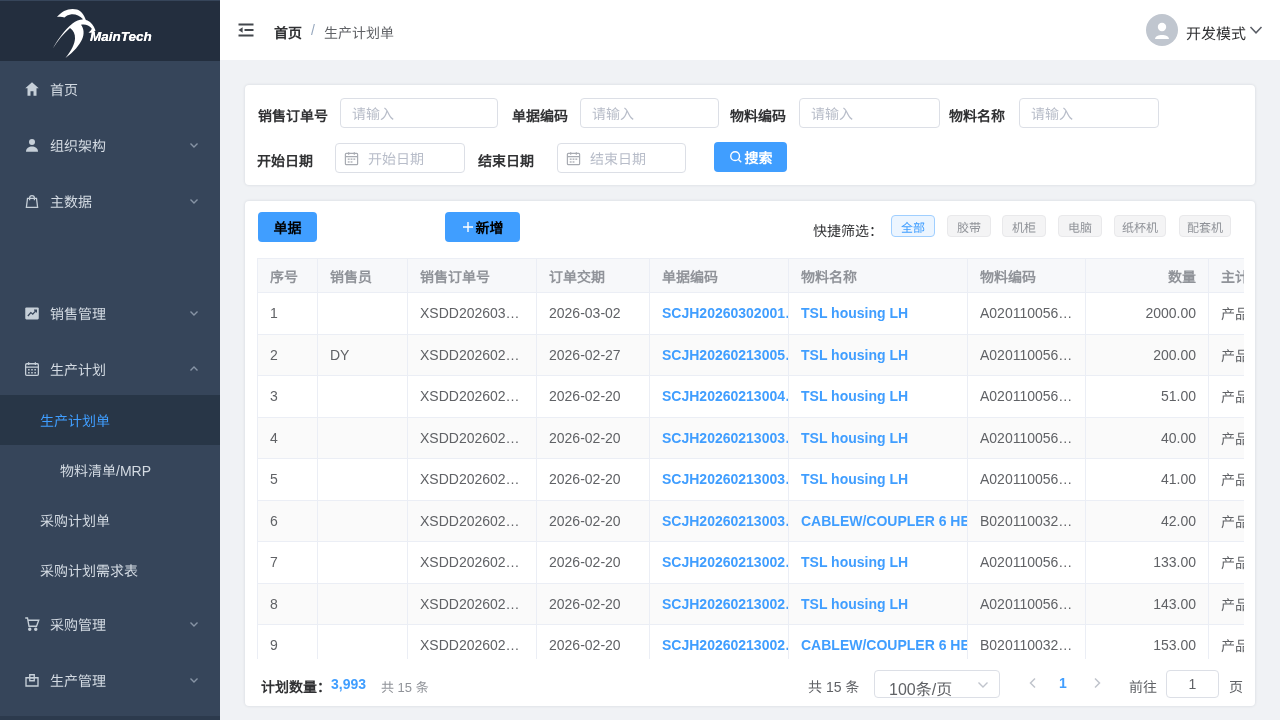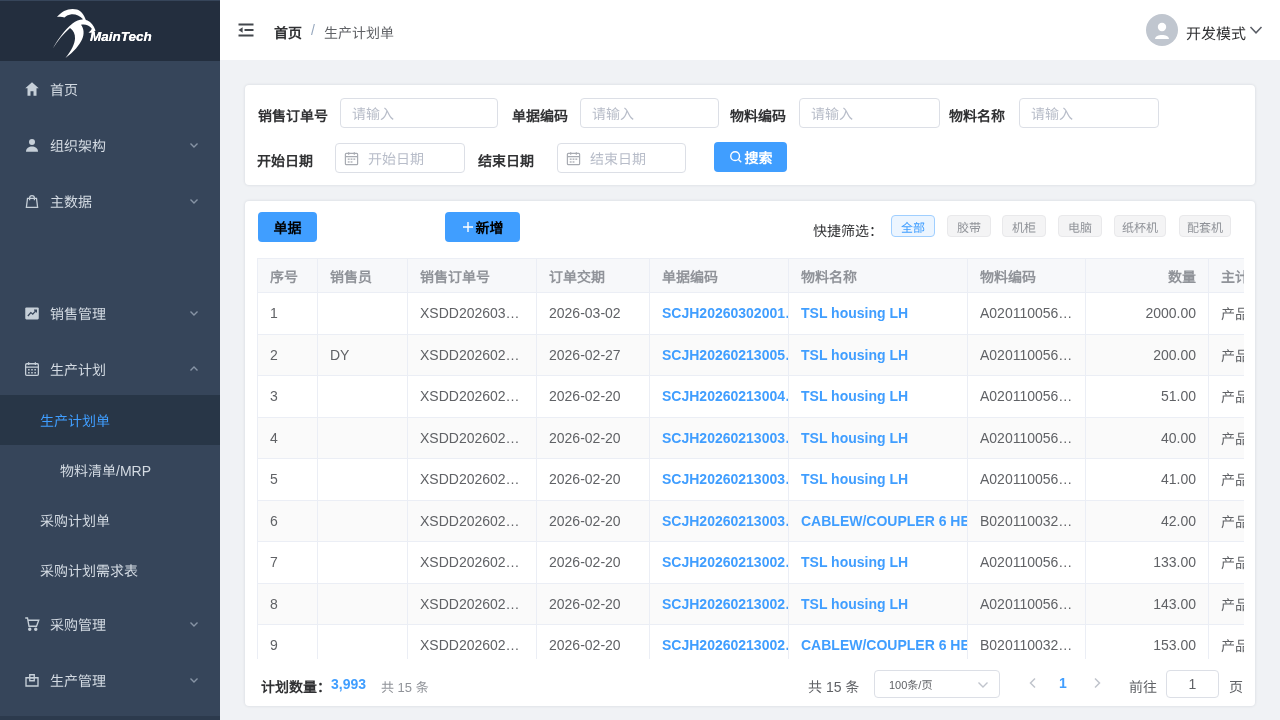--- a/index.html
+++ b/index.html
@@ -374,21 +374,21 @@
       </tbody>
     </table>
   </div>
 
   <span style="position:absolute; left:16px; top:475px; font-size:14px; font-weight:bold; color:#303133;">计划数量：</span>
   <span style="position:absolute; left:86px; top:475px; font-size:14px; font-weight:bold; color:#409eff;">3,993</span>
   <span style="position:absolute; left:136px; top:476px; font-size:13px; color:#909399;">共 15 条</span>
 
   <span style="position:absolute; left:563px; top:475px; font-size:14px; color:#606266;">共 15 条</span>
   <div style="position:absolute; left:629px; top:469px; width:126px; height:28px; border:1px solid #dcdfe6; border-radius:4px;">
-    <span style="position:absolute; left:14px; top:5px; font-size:11px; color:#606266;">100条/页</span>
+    <span style="position:absolute; left:14px; top:5px; font-size:16px; color:#606266;">100条/页</span>
     <svg style="position:absolute; right:10px; top:10px;" width="12" height="8" viewBox="0 0 12 8">
         <path d="M1.5 1.5 L6 6 L10.5 1.5" stroke="#c0c4cc" stroke-width="1.4" fill="none"></path>
       </svg>
   </div>
   <svg style="position:absolute; left:783px; top:476px;" width="10" height="12" viewBox="0 0 10 12">
       <path d="M7 1.5 L2.5 6 L7 10.5" stroke="#c0c4cc" stroke-width="1.5" fill="none"></path>
     </svg>
   <span style="position:absolute; left:814px; top:474px; font-size:14px; font-weight:bold; color:#409eff;">1</span>
   <svg style="position:absolute; left:847px; top:476px;" width="10" height="12" viewBox="0 0 10 12">
       <path d="M3 1.5 L7.5 6 L3 10.5" stroke="#c0c4cc" stroke-width="1.5" fill="none"></path>

